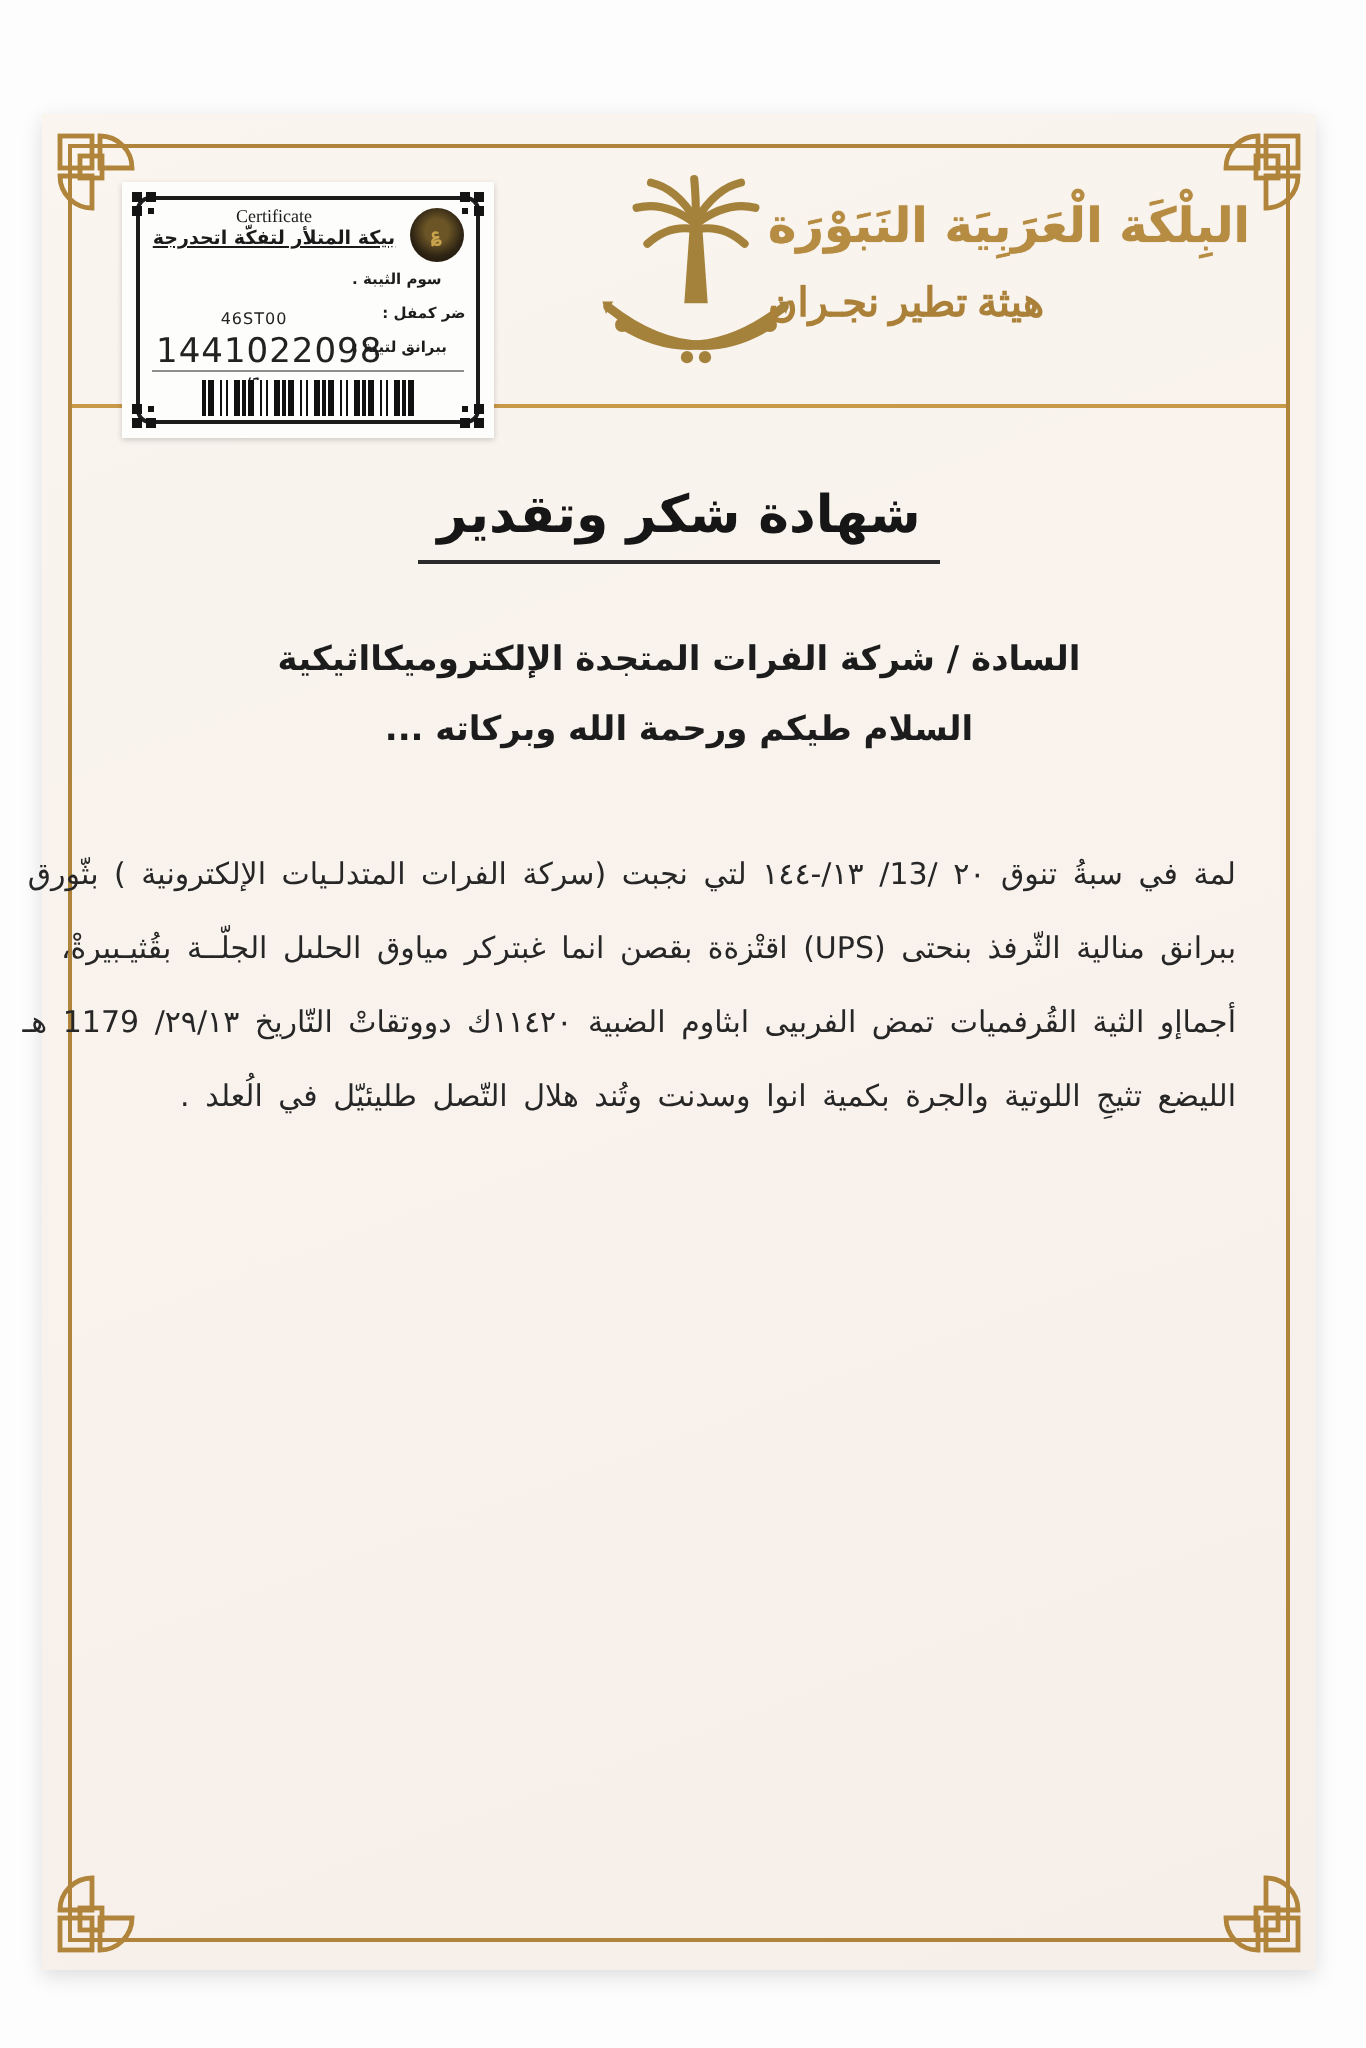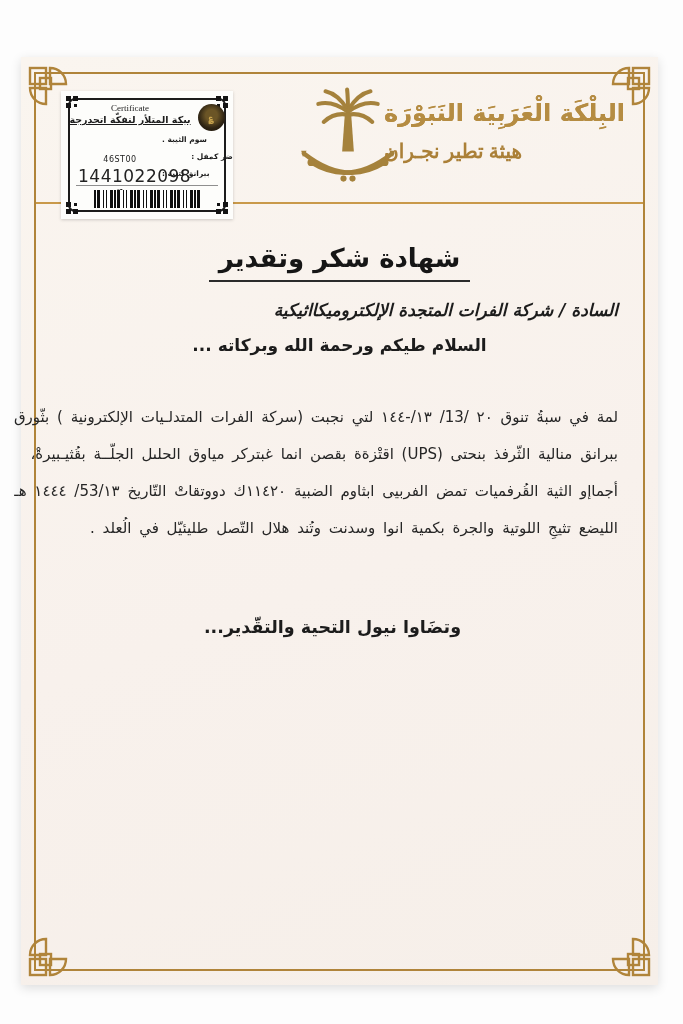--- a/index.html
+++ b/index.html
@@ -20,21 +20,21 @@
   .c-tl { left:-9px;  top:-9px; }
   .c-tr { right:-9px; top:-9px;    transform:scaleX(-1); }
   .c-bl { left:-9px;  bottom:-9px; transform:scaleY(-1); }
   .c-br { right:-9px; bottom:-9px; transform:scale(-1,-1); }
 
   
   .hdr-divider { position:absolute; left:15px; right:15px; top:145px; height:2px;
                  background:#c9994a; }
 
   
-  .stamp { position:absolute; left:40px; top:34px; width:172px; height:128px;
+  .stamp { position:absolute; left:40px; top:34px; width:186px; height:128px;
            background:#fdfdfb; box-shadow:0 1px 3px rgba(0,0,0,.18); z-index:3; }
   .stamp-border { position:absolute; inset:7px; border:2px solid #1c1c1c; border-radius:7px; }
   .sglyph { position:absolute; width:12px; height:12px; }
   .sglyph svg { width:100%; height:100%; display:block; }
   .sg-tl { left:-4px; top:-4px; } .sg-tr { right:-4px; top:-4px; transform:scaleX(-1); }
   .sg-bl { left:-4px; bottom:-4px; transform:scaleY(-1); } .sg-br { right:-4px; bottom:-4px; transform:scale(-1,-1); }
   .stamp-inner { position:absolute; inset:9px 11px; display:flex; flex-direction:column; }
   .sheader { display:flex; justify-content:center; align-items:flex-start; gap:7px; padding-top:3px; }
   .stitle-en { font-family:"Liberation Serif", serif; font-size:9px; color:#1b1b1b; text-align:center; }
   .stitle-ar { font-size:9.5px; font-weight:bold; color:#1b1b1b; direction:rtl;
@@ -65,21 +65,21 @@
   .callig-kingdom { font-size:24px; font-weight:bold; color:#b58c42;
                     text-shadow:0 0 .4px #b58c42; white-space:nowrap; }
   .callig-authority { font-size:20px; font-weight:bold; color:#ab8038; letter-spacing:2px;
                       margin-top:12px; white-space:nowrap;font-family:Liberation Serif, serif; }
 
   
   .content { position:absolute; left:40px; right:40px; top:150px; direction:rtl; color:#1c1c1c; }
   .title-wrap { text-align:center; margin-top:36px; }
   .cert-title { display:inline-block; font-size:26px; font-weight:bold; color:#161616;
                 border-bottom:2.5px solid #2b2b2b; padding:0 10px 7px 10px; }
-  .addressee { margin-top:18px; font-size:17px; font-weight:bold;font-style:italic; }
+  .addressee { text-align:center; margin-top:38px; font-size:17px; font-weight:bold; }
   .greeting  { text-align:center; margin-top:15px; font-size:17px; font-weight:bold; }
   .bodytext  { margin-top:44px; font-size:15px; color:#262626; }
   .bline { text-align:right; white-space:nowrap; height:37px; line-height:37px;
            word-spacing:3px; padding-left:6px; }
   .closing { text-align:center; margin-top:70px; font-size:17.5px; font-weight:bold; padding-right:14px; }
 </style>
 </head>
 <body>
 
 <div class="stage">
@@ -210,20 +210,19 @@
 
     <div class="content">
       <div class="title-wrap">
         <span class="cert-title">شهادة شكر وتقدير</span>
       </div>
       <div class="addressee">السادة / شركة الفرات المتجدة الإلكتروميكااثيكية</div>
       <div class="greeting">السلام طيكم ورحمة الله وبركاته ...</div>
       <div class="bodytext">
         <div class="bline">لمة في سبةُ تنوق ٢٠ /13/ ١٣/-١٤٤ لتي نجبت (سركة الفرات المتدلـيات الإلكترونية ) بثّورق</div>
         <div class="bline">ببرانق منالية الثّرفذ بنحتى (UPS) اقتْزةة بقصن انما غبتركر مياوق الحلىل الجلّــة بقُثيـبيرةْ،</div>
-        <div class="bline">أجماإو الثية القُرفميات تمض الفربيى ابثاوم الضبية ١١٤٢٠ك دووتقاتْ التّاريخ 53/١٣/ ١٤٤٤ هـ</div>
+        <div class="bline">أجماإو الثية القُرفميات تمض الفربيى ابثاوم الضبية ١١٤٢٠ك دووتقاتْ التّاريخ ٢٩/١٣/ 1179 هـ</div>
         <div class="bline">الليضع تثيجِ اللوتية والجرة بكمية انوا وسدنت وتُند هلال التّصل طليئيّل في الُعلد .</div>
       </div>
-      <div class="closing">وتضَاوا نيول التحية والتقّدير...</div>
     </div>
 
   </div>
 </div>
 
 </body></html>

